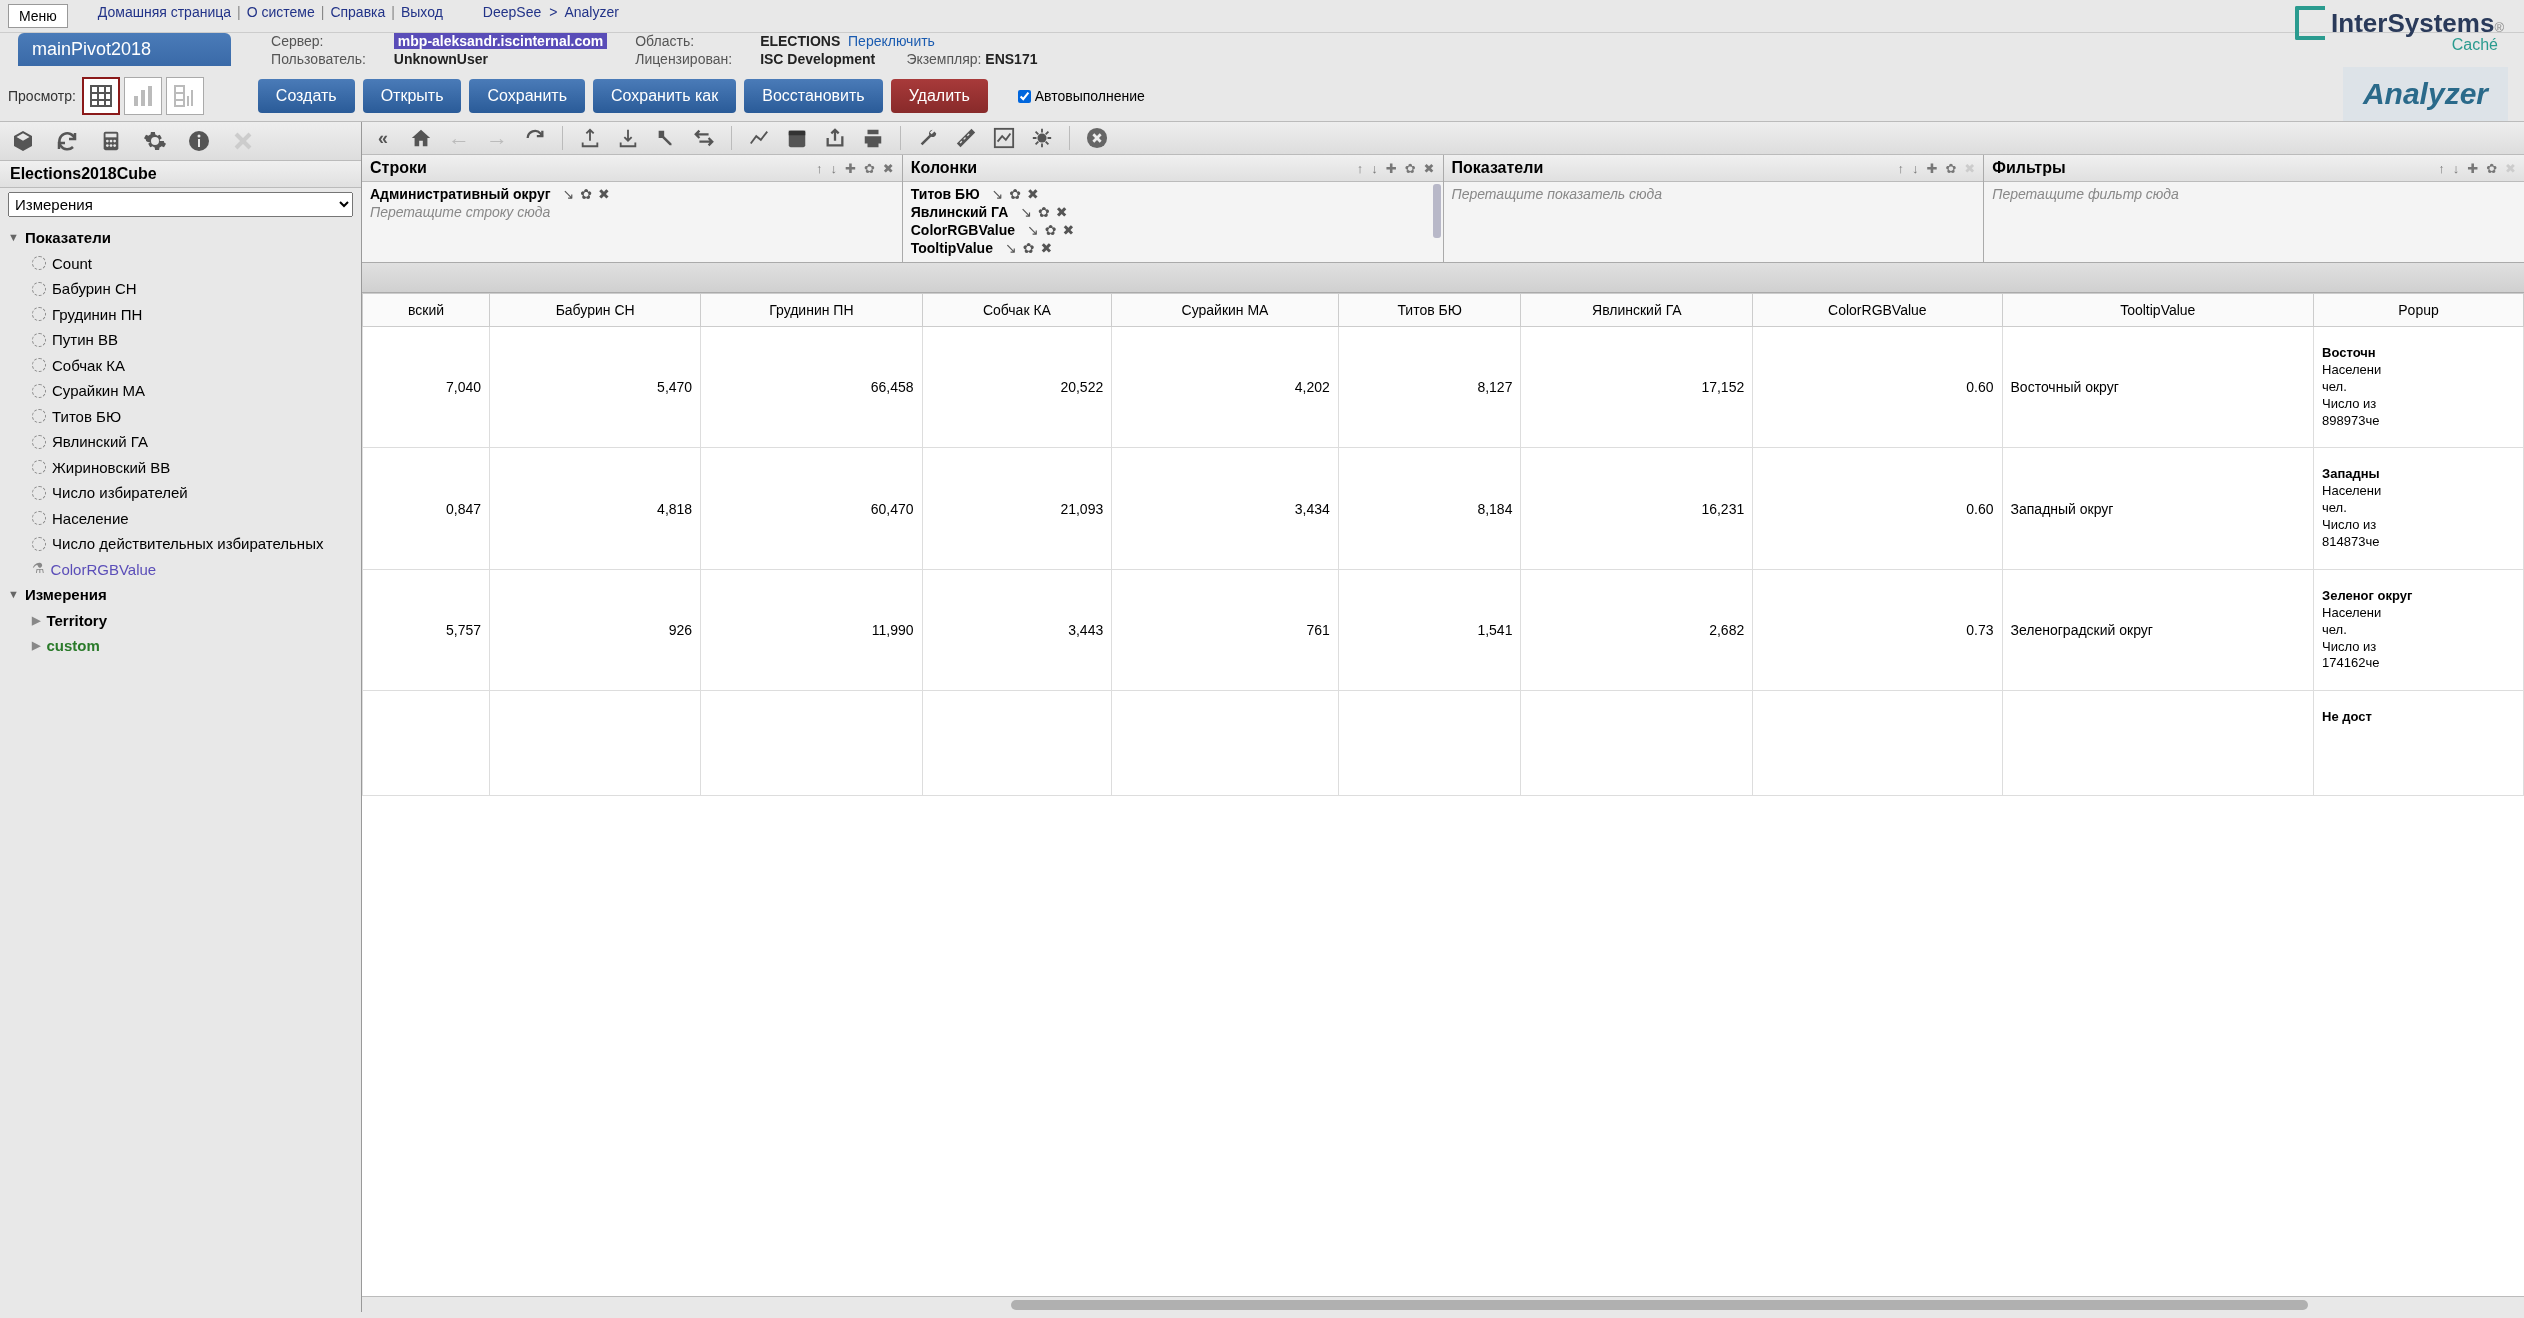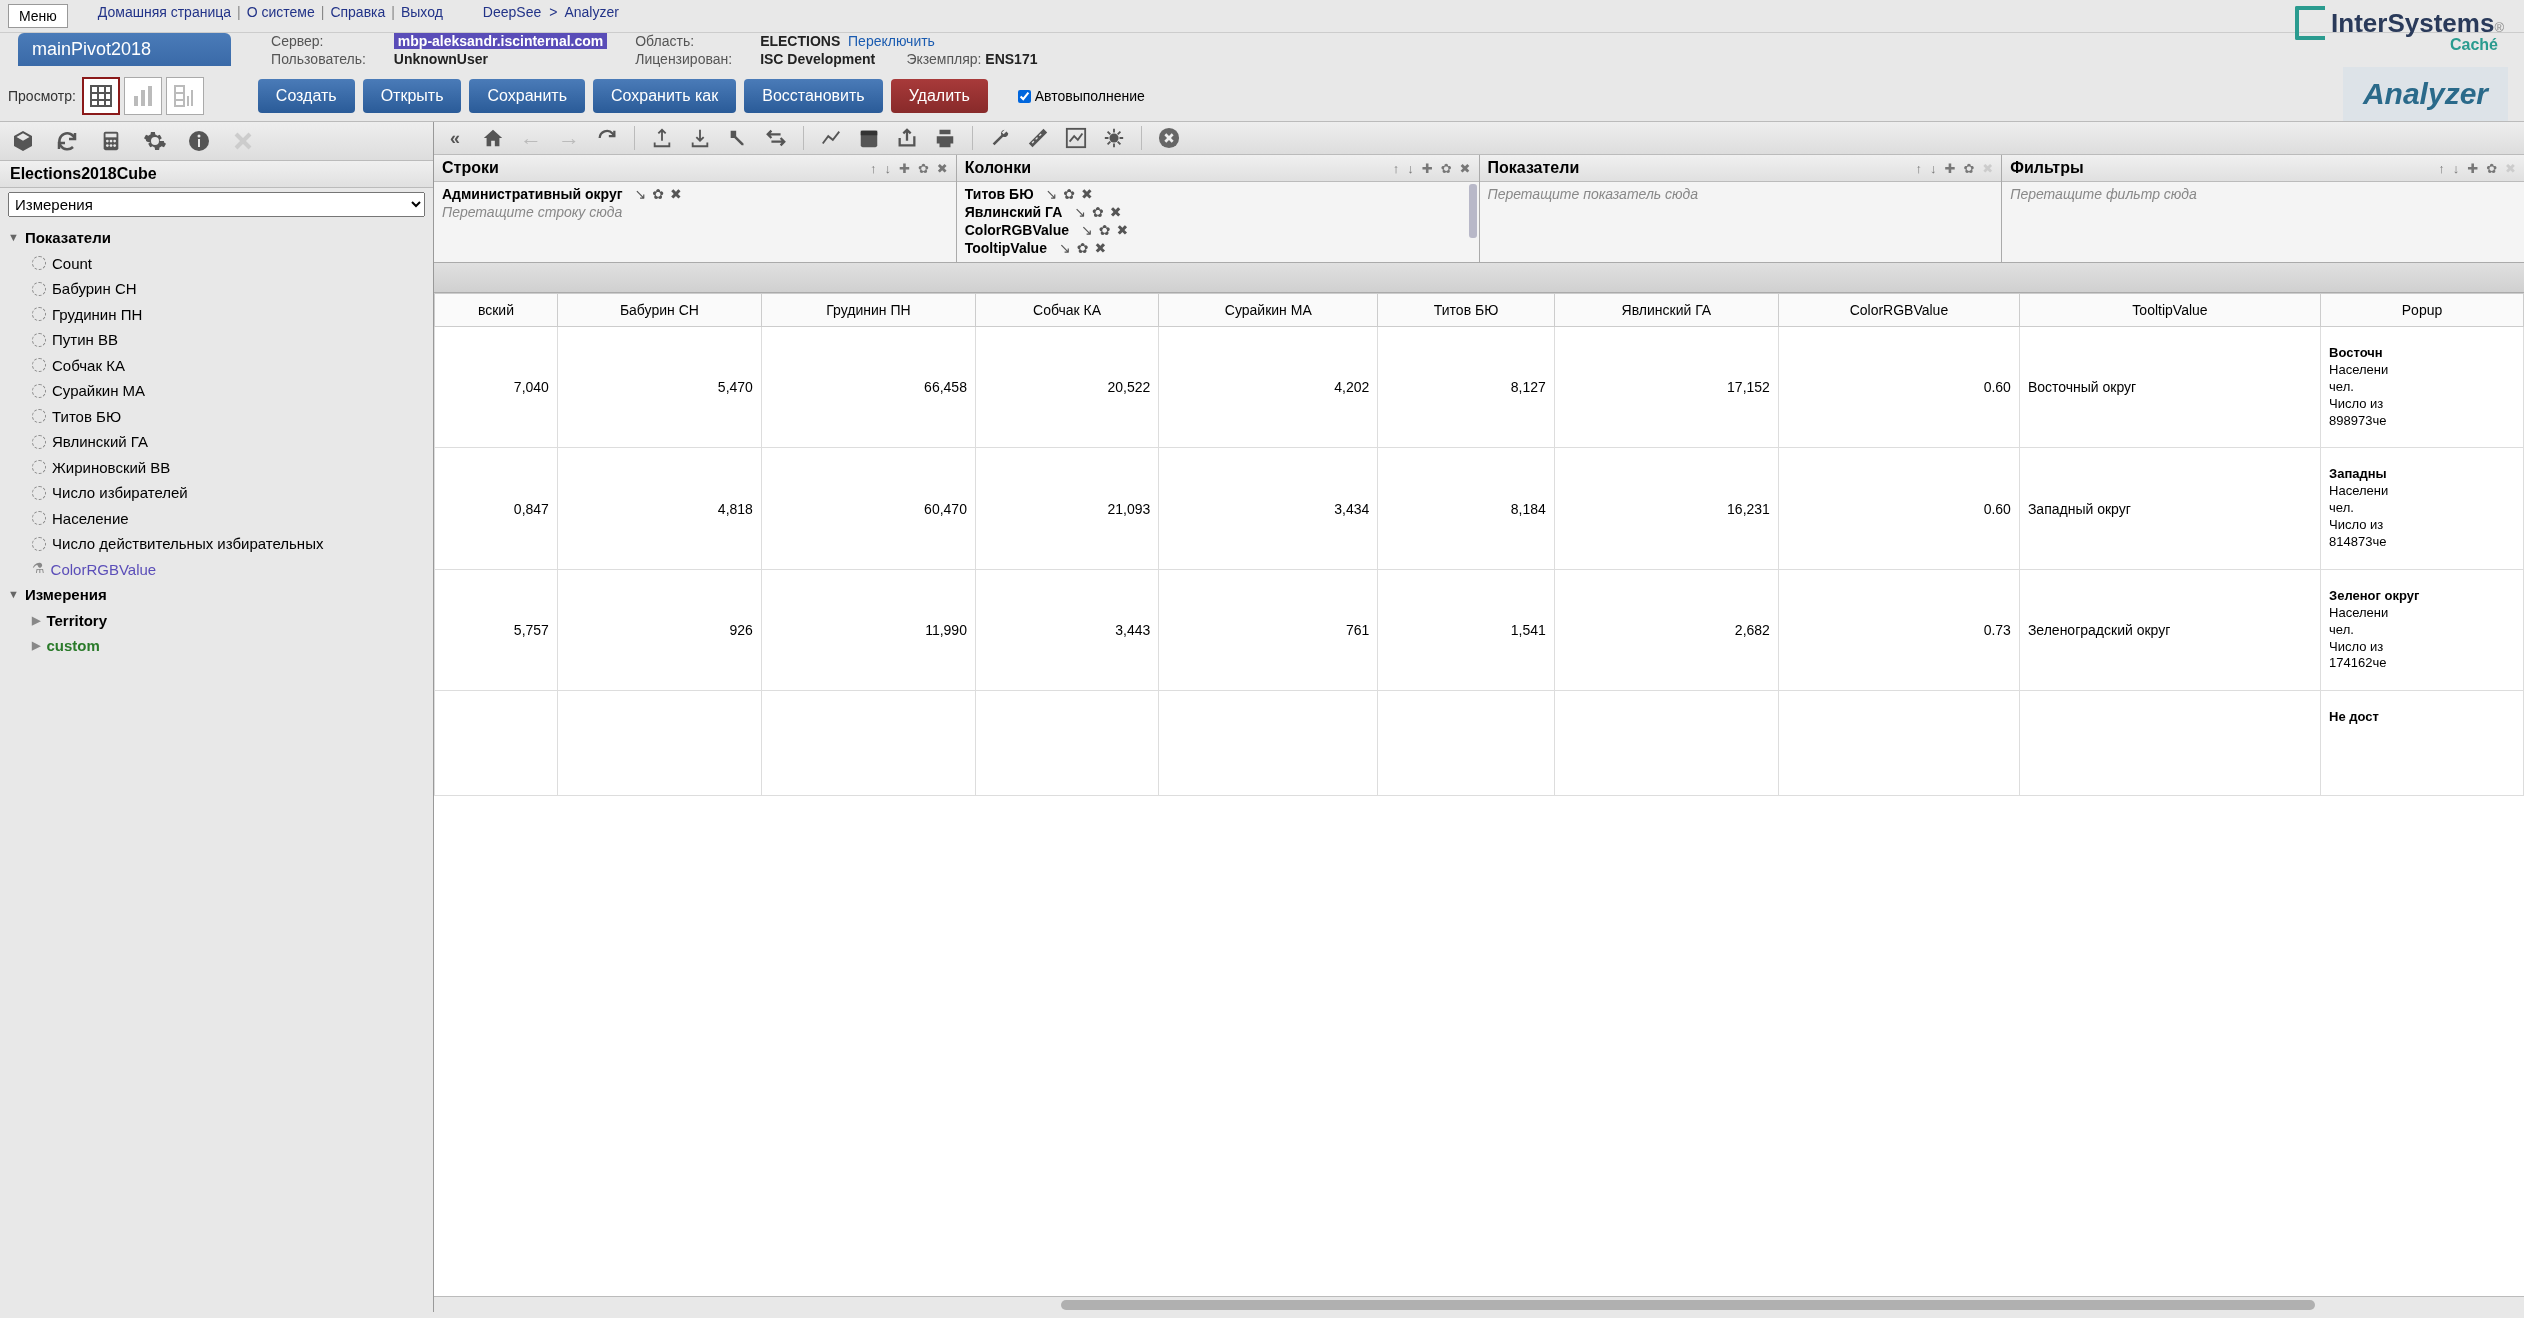--- a/index.html
+++ b/index.html
@@ -19,21 +19,21 @@
 .title-tab { background: linear-gradient(#4a7bb8, #3a6aa8); color: #fff; padding: 6px 80px 6px 14px; font-size: 18px; border-radius: 6px 6px 0 0; margin-left: 10px; }
 .info-grid { margin-left: 40px; display: grid; grid-template-columns: auto auto auto auto; column-gap: 28px; row-gap: 2px; font-size: 14px; }
 .info-label { color: #555; }
 .info-val { color: #222; font-weight: bold; }
 .info-val.server { background: #5a4db8; color: #fff; padding: 0 4px; }
 .info-val a { color: #1a5bb0; font-weight: normal; text-decoration: none; }
 
 .logo { position: absolute; right: 20px; top: 6px; display: flex; align-items: center; gap: 6px; text-align: center; }
 .logo-mark { width: 30px; height: 34px; border: 4px solid #2a9b8f; border-right: none; border-radius: 2px 0 0 2px; position: relative; }
 .logo-text { font-size: 26px; font-weight: bold; color: #2a3a5a; }
-.logo-sub { color: #2a9b8f; font-size: 16px; font-weight: bold; position: absolute; right: 6px; top: 30px; }
+.logo-sub { color: #2a9b8f; font-size: 16px; font-weight: normal; position: absolute; right: 6px; top: 30px; }
 
 
 .toolbar-row { display: flex; align-items: center; background: #e8e8e8; padding: 6px 8px; border-bottom: 1px solid #bbb; position: relative; }
 .view-label { font-size: 14px; color: #333; margin-right: 6px; }
 .view-btn { width: 38px; height: 38px; border: 1px solid #aaa; background: #fff; margin-right: 4px; cursor: pointer; display: flex; align-items: center; justify-content: center; }
 .view-btn.active { border: 2px solid #8b1a1a; }
 .svg-ico { width: 24px; height: 24px; }
 
 .action-btns { display: flex; gap: 8px; margin-left: 50px; }
 .btn { border: none; padding: 8px 18px; font-size: 16px; border-radius: 4px; cursor: pointer; color: #fff; }
@@ -42,21 +42,21 @@
 
 .auto-exec { margin-left: 30px; display: flex; align-items: center; gap: 4px; font-size: 14px; }
 .auto-exec input { accent-color: #0066dd; }
 
 .analyzer-brand { position: absolute; right: 16px; top: -4px; background: #dde3e8; padding: 10px 20px; font-size: 30px; font-style: italic; color: #2a6a8a; font-weight: bold; }
 
 
 .main { display: flex; height: calc(100vh - 128px); }
 
 
-.left { width: 434px; background: #e8e8e8; border-right: 1px solid #999; display: flex; flex-direction: column; }
+.left { width: 362px; background: #e8e8e8; border-right: 1px solid #999; display: flex; flex-direction: column; }
 .left-icons { display: flex; gap: 18px; padding: 6px 10px; background: linear-gradient(#eee,#ddd); border-bottom: 1px solid #bbb; }
 .left-icons .ico { width: 26px; height: 26px; color: #555; cursor: pointer; display: flex; align-items: center; justify-content: center; }
 .left-icons .ico.disabled { color: #bbb; }
 .cube-name { background: linear-gradient(#f0f0f0,#e0e0e0); padding: 4px 10px; font-size: 16px; font-weight: bold; border-bottom: 1px solid #bbb; }
 .dim-select { margin: 4px 8px; }
 .dim-select select { width: 100%; font-size: 15px; padding: 2px; }
 .tree { padding: 4px 8px; overflow: auto; font-size: 15px; line-height: 1.7; }
 .tree-node { display: flex; align-items: center; gap: 6px; cursor: pointer; }
 .tree-node .tri { color: #666; font-size: 11px; }
 .tree-node.bold { font-weight: bold; }

